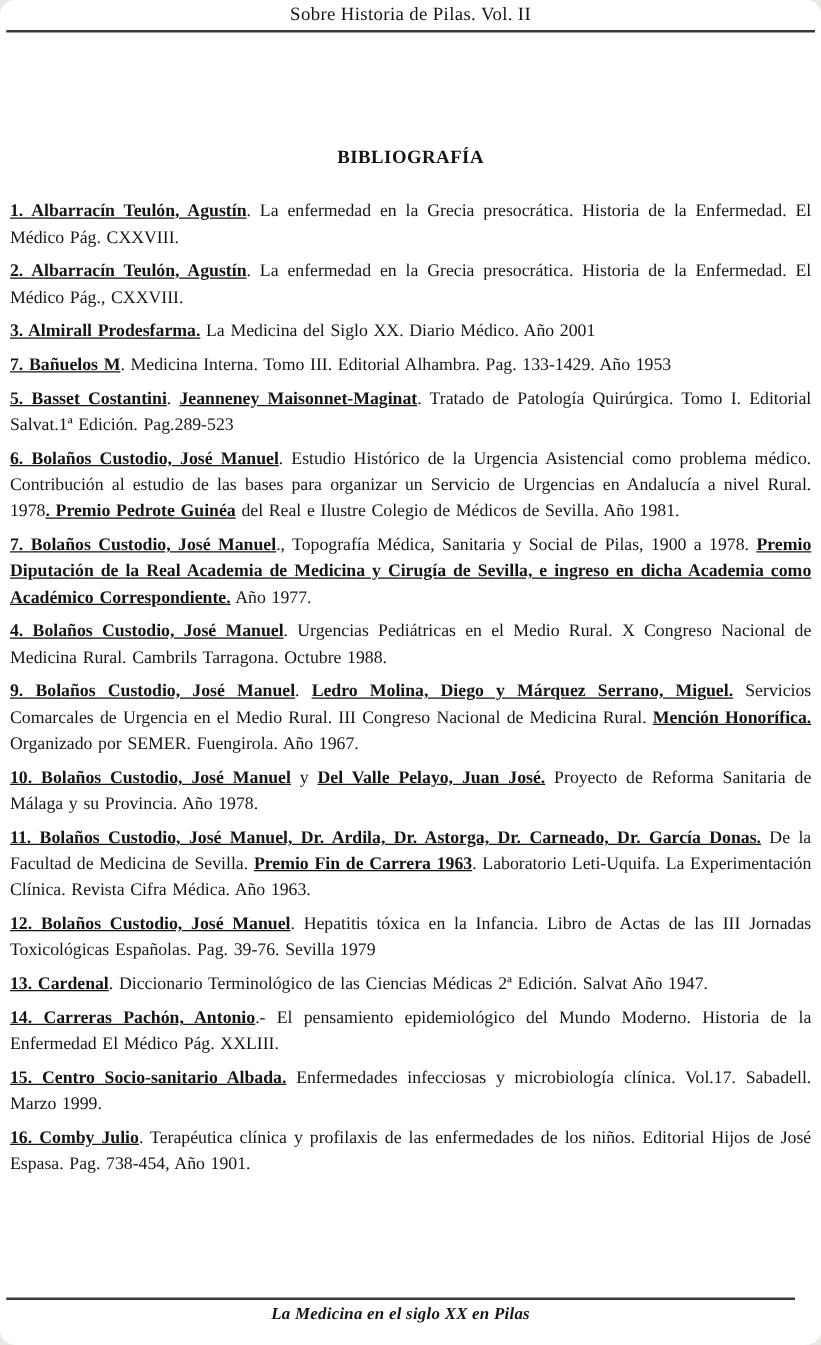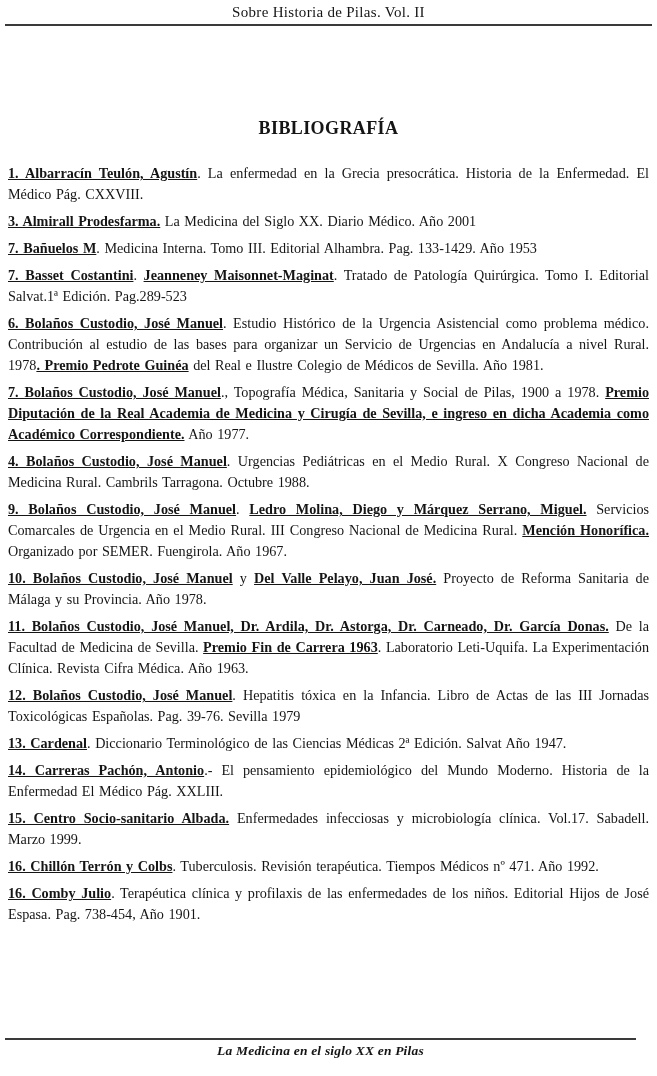--- a/index.html
+++ b/index.html
@@ -6,37 +6,38 @@
   .page {
     position: relative;
     width: 657px;
     height: 1076px;
     margin: 0 auto;
     background: #ffffff;
     color: #151515;
     font-family: "Liberation Serif", "DejaVu Serif", serif;
     overflow: hidden;
     box-sizing: border-box;
+    border-radius: 12px;
   }
   .running-head {
     padding-top: 3px;
     text-align: center;
     font-size: 15px;
     line-height: 19px;
     letter-spacing: 0.3px;
   }
   .head-rule {
     margin: 2px 5px 0 5px;
     border-top: 2px solid #3a3a3a;
     height: 0;
   }
   .doc-title {
     margin: 92px 0 0 0;
     text-align: center;
-    font-size: 18px;
+    font-size: 15px;
     font-weight: 700;
     letter-spacing: 0.4px;
   }
   .entries {
     margin: 24px 8px 0 8px;
   }
   .entry {
     margin: 0 0 6px 0;
     font-size: 14.2px;
     line-height: 21px;
@@ -69,34 +70,34 @@
 
 <div class="page">
 
   <div class="running-head">Sobre Historia de Pilas. Vol. II</div>
   <div class="head-rule"></div>
 
   <h1 class="doc-title">BIBLIOGRAFÍA</h1>
 
   <div class="entries">
       <p class="entry"><span class="b">1. Albarracín Teulón, Agustín</span><span>. La enfermedad en la Grecia presocrática. Historia de la Enfermedad. El Médico Pág. CXXVIII.</span></p>
+      <p class="entry"><span class="b">2. Albarracín Teulón, Agustín</span><span>. La enfermedad en la Grecia presocrática. Historia de la Enfermedad. El Médico Pág., CXXVIII.</span></p>
       <p class="entry"><span class="b">3. Almirall Prodesfarma.</span><span> La Medicina del Siglo XX. Diario Médico. Año 2001</span></p>
       <p class="entry"><span class="b">7. Bañuelos M</span><span>. Medicina Interna. Tomo III. Editorial Alhambra. Pag. 133-1429. Año 1953</span></p>
-      <p class="entry"><span class="b">7. Basset Costantini</span><span>. </span><span class="b">Jeanneney Maisonnet-Maginat</span><span>. Tratado de Patología Quirúrgica. Tomo I. Editorial Salvat.1ª Edición. Pag.289-523</span></p>
+      <p class="entry"><span class="b">5. Basset Costantini</span><span>. </span><span class="b">Jeanneney Maisonnet-Maginat</span><span>. Tratado de Patología Quirúrgica. Tomo I. Editorial Salvat.1ª Edición. Pag.289-523</span></p>
       <p class="entry"><span class="b">6. Bolaños Custodio, José Manuel</span><span>. Estudio Histórico de la Urgencia Asistencial como problema médico. Contribución al estudio de las bases para organizar un Servicio de Urgencias en Andalucía a nivel Rural. 1978</span><span class="b">. Premio Pedrote Guinéa</span><span> del Real e Ilustre Colegio de Médicos de Sevilla. Año 1981.</span></p>
       <p class="entry"><span class="b">7. Bolaños Custodio, José Manuel</span><span>., Topografía Médica, Sanitaria y Social de Pilas, 1900 a 1978. </span><span class="b">Premio Diputación de la Real Academia de Medicina y Cirugía de Sevilla, e ingreso en dicha Academia como Académico Correspondiente.</span><span> Año 1977.</span></p>
       <p class="entry"><span class="b">4. Bolaños Custodio, José Manuel</span><span>. Urgencias Pediátricas en el Medio Rural. X Congreso Nacional de Medicina Rural. Cambrils Tarragona. Octubre 1988.</span></p>
       <p class="entry"><span class="b">9. Bolaños Custodio, José Manuel</span><span>. </span><span class="b">Ledro Molina, Diego y Márquez Serrano, Miguel.</span><span> Servicios Comarcales de Urgencia en el Medio Rural. III Congreso Nacional de Medicina Rural. </span><span class="b">Mención Honorífica.</span><span> Organizado por SEMER. Fuengirola. Año 1967.</span></p>
       <p class="entry"><span class="b">10. Bolaños Custodio, José Manuel</span><span> y </span><span class="b">Del Valle Pelayo, Juan José.</span><span> Proyecto de Reforma Sanitaria de Málaga y su Provincia. Año 1978.</span></p>
       <p class="entry"><span class="b">11. Bolaños Custodio, José Manuel, Dr. Ardila, Dr. Astorga, Dr. Carneado, Dr. García Donas.</span><span> De la Facultad de Medicina de Sevilla. </span><span class="b">Premio Fin de Carrera 1963</span><span>. Laboratorio Leti-Uquifa. La Experimentación Clínica. Revista Cifra Médica. Año 1963.</span></p>
       <p class="entry"><span class="b">12. Bolaños Custodio, José Manuel</span><span>. Hepatitis tóxica en la Infancia. Libro de Actas de las III Jornadas Toxicológicas Españolas. Pag. 39-76. Sevilla 1979</span></p>
       <p class="entry"><span class="b">13. Cardenal</span><span>. Diccionario Terminológico de las Ciencias Médicas 2ª Edición. Salvat Año 1947.</span></p>
       <p class="entry"><span class="b">14. Carreras Pachón, Antonio</span><span>.- El pensamiento epidemiológico del Mundo Moderno. Historia de la Enfermedad El Médico Pág. XXLIII.</span></p>
       <p class="entry"><span class="b">15. Centro Socio-sanitario Albada.</span><span> Enfermedades infecciosas y microbiología clínica. Vol.17. Sabadell. Marzo 1999.</span></p>
-      <p class="entry"><span class="b">16. Chillón Terrón y Colbs</span><span>. Tuberculosis. Revisión terapéutica. Tiempos Médicos nº 471. Año 1992.</span></p>
       <p class="entry"><span class="b">16. Comby Julio</span><span>. Terapéutica clínica y profilaxis de las enfermedades de los niños. Editorial Hijos de José Espasa. Pag. 738-454, Año 1901.</span></p>
     </div>
 
   <div class="footer">
     <div class="foot-rule"></div>
     <div class="foot-caption">La Medicina en el siglo XX en Pilas</div>
   </div>
 
 </div>
 

